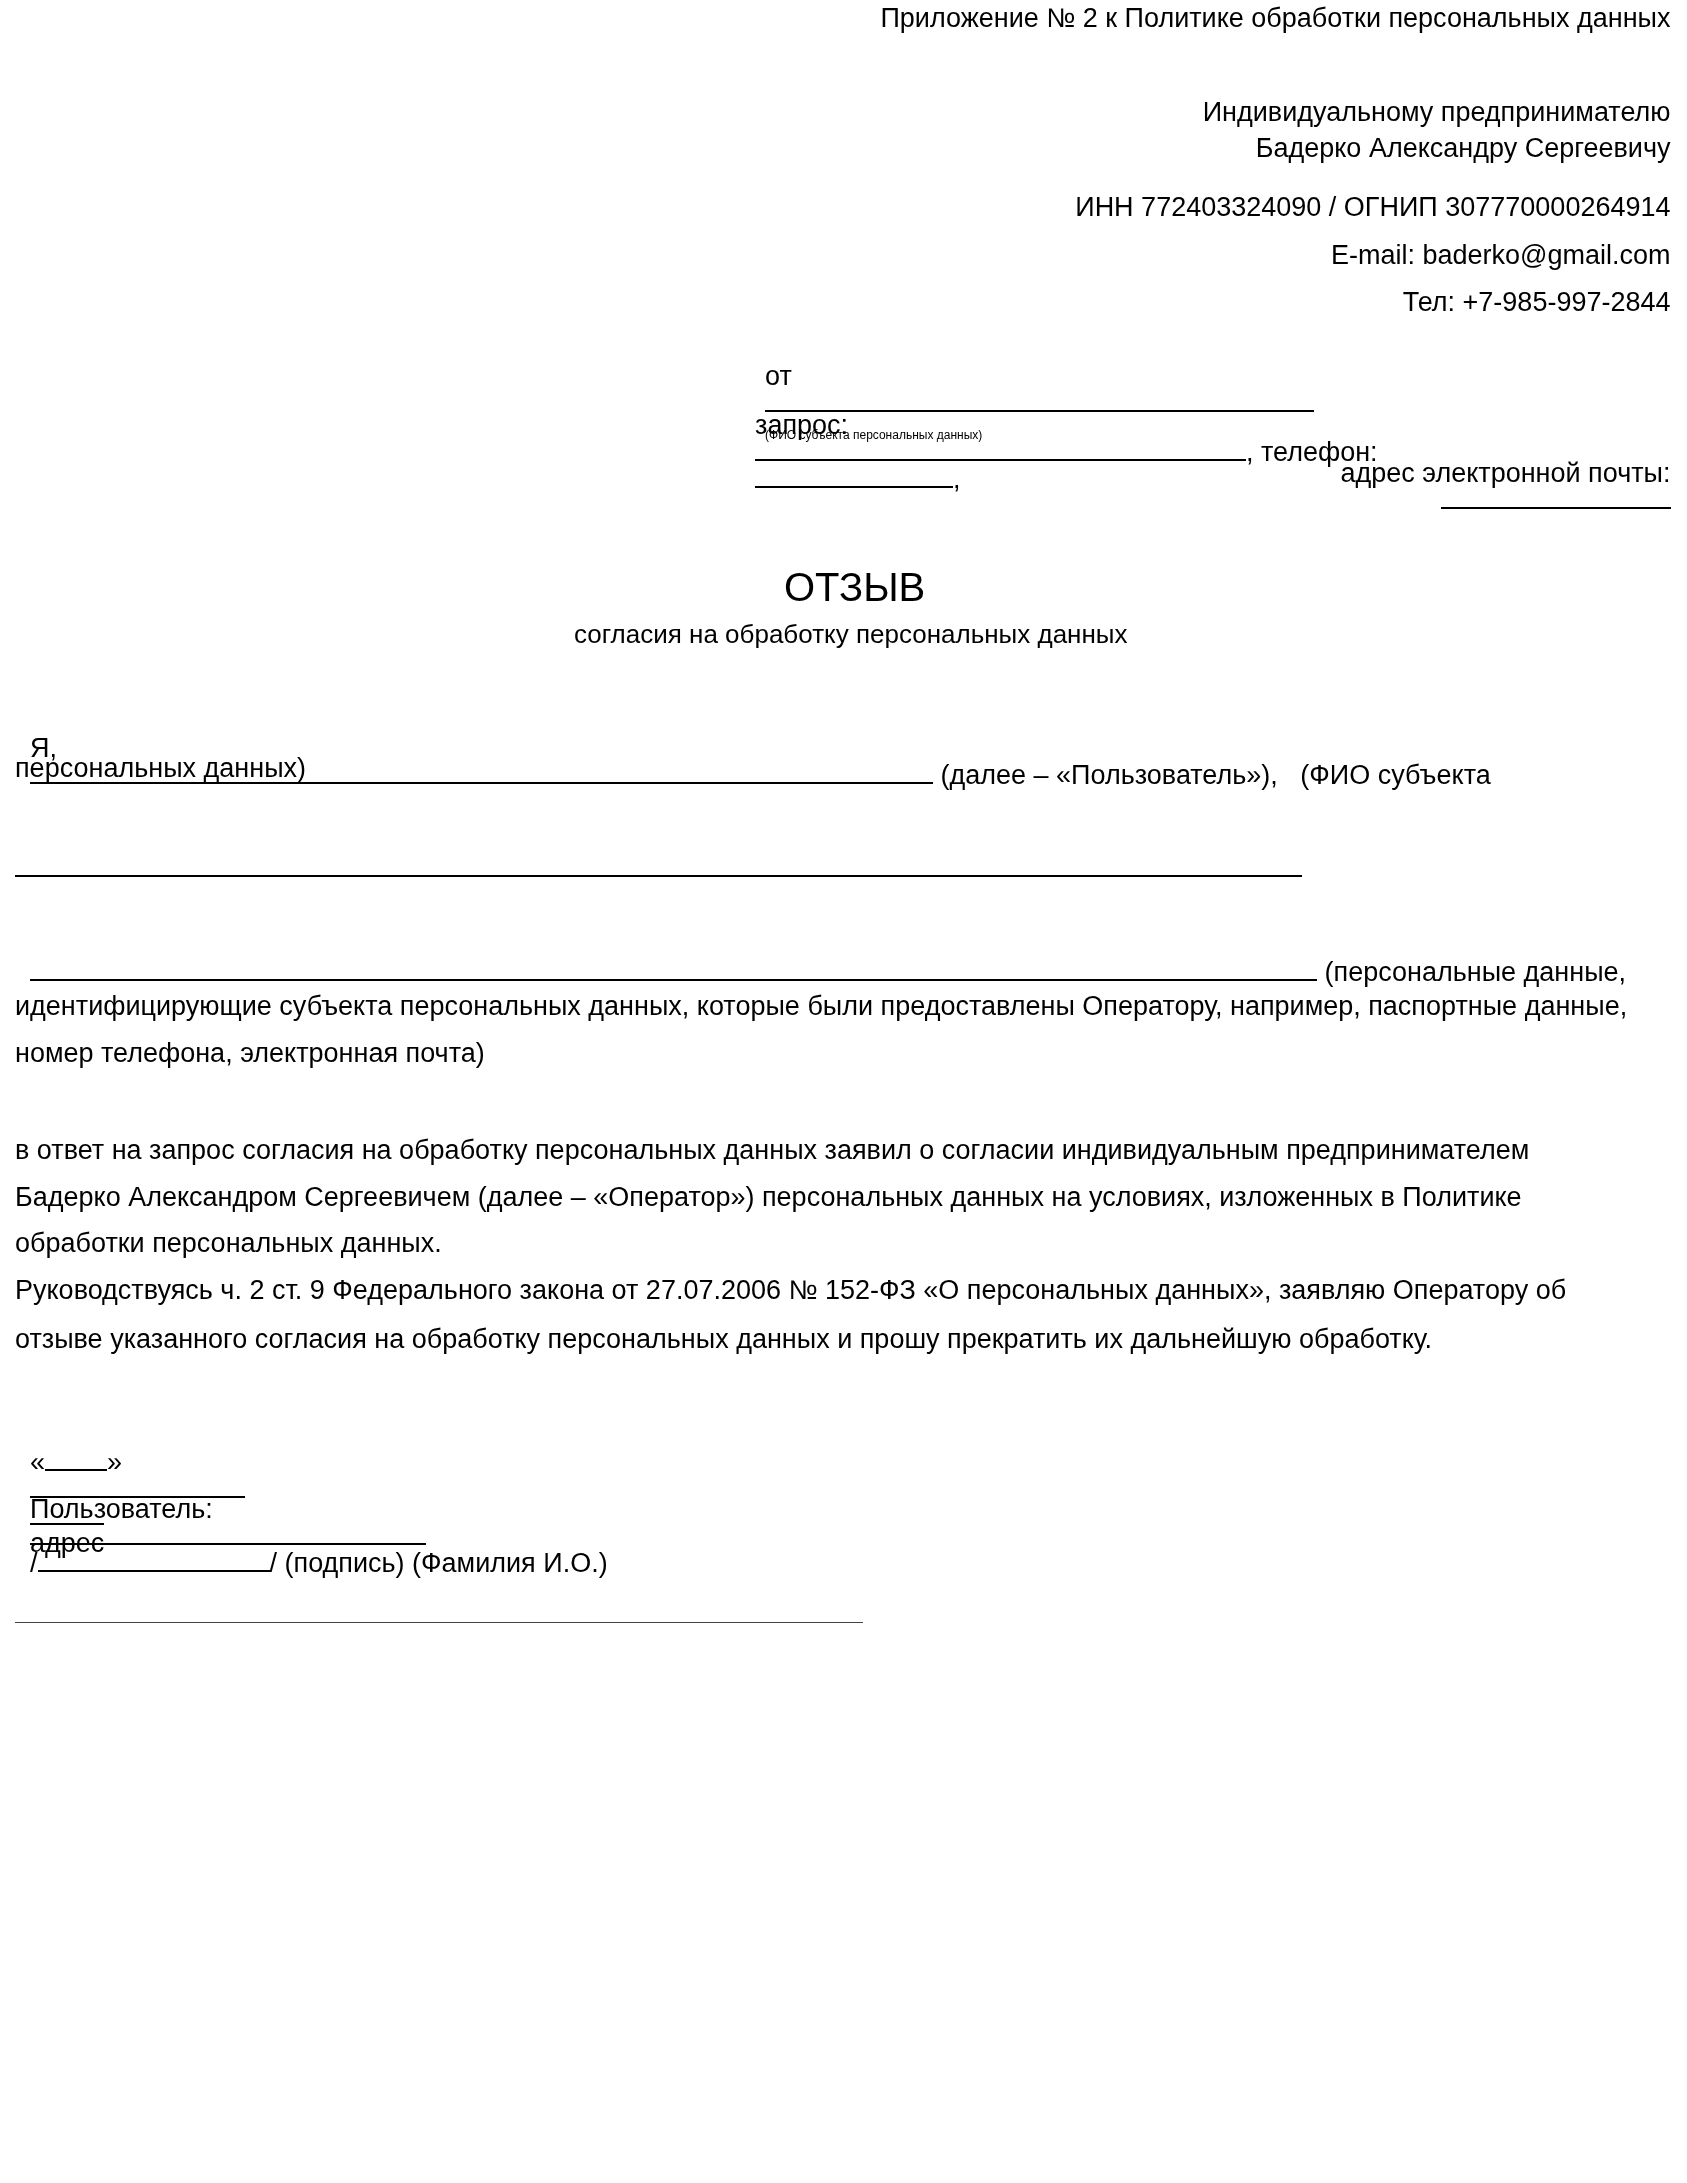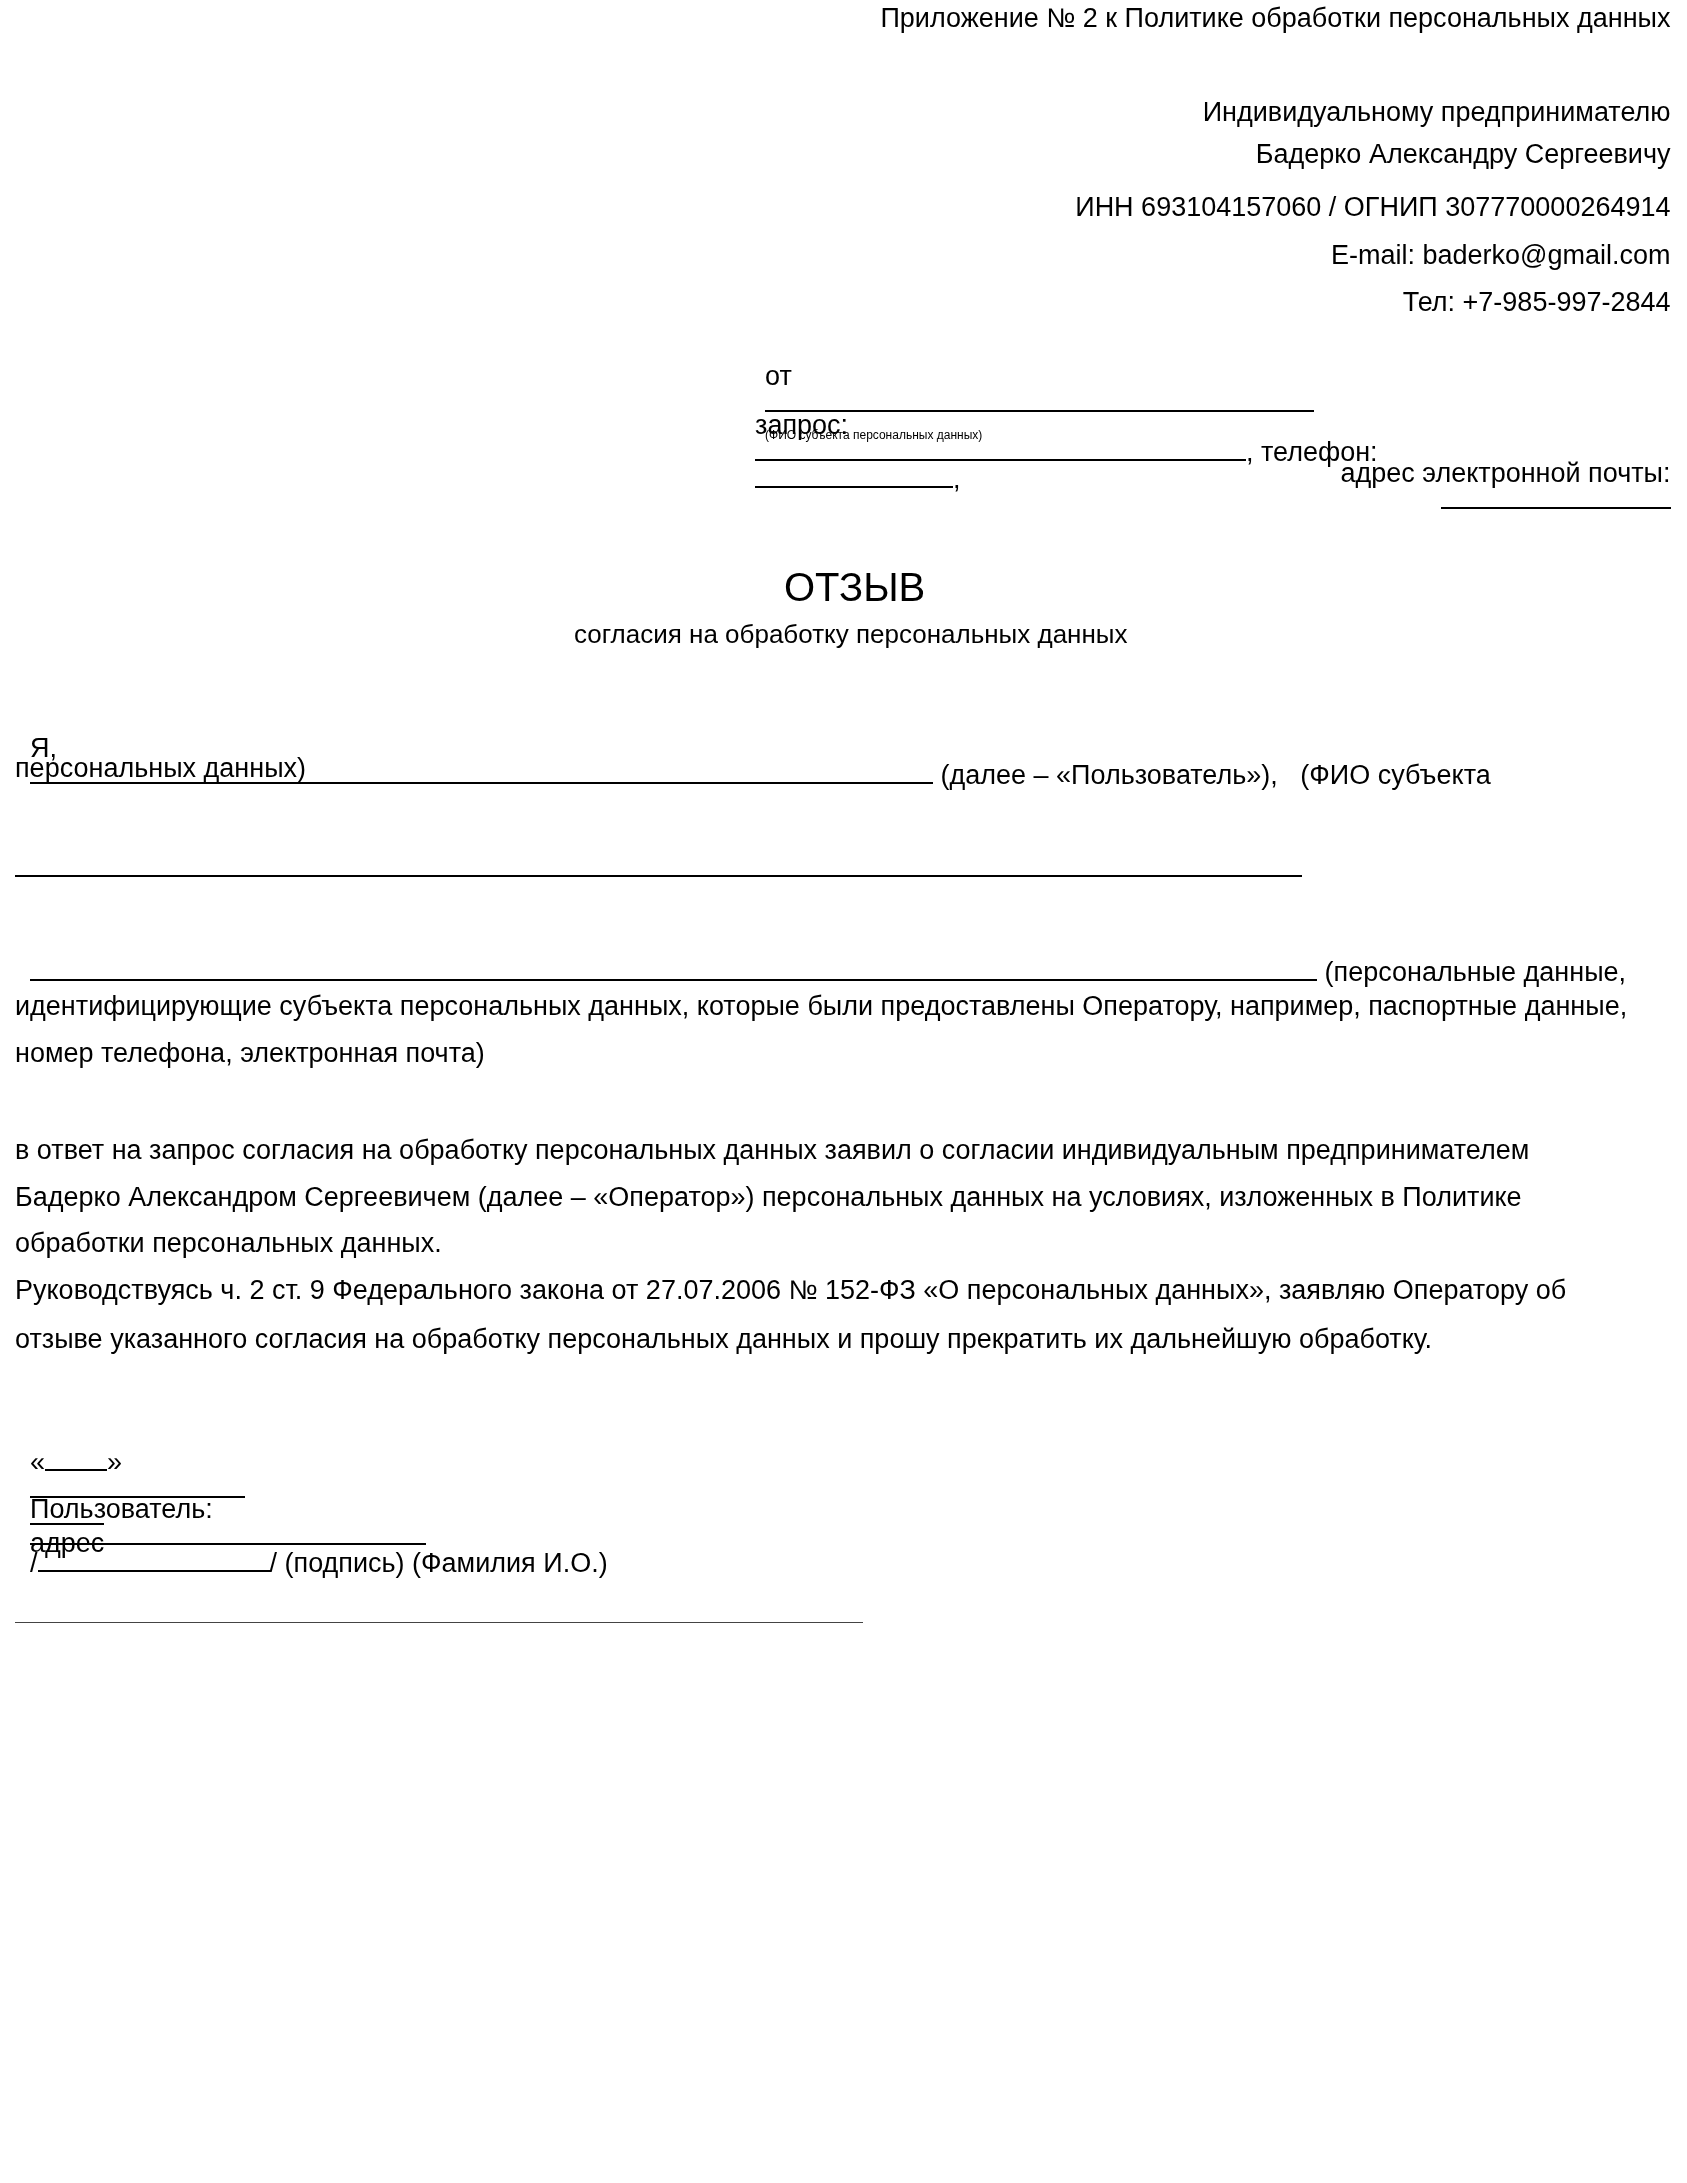--- a/index.html
+++ b/index.html
@@ -11,22 +11,22 @@
   .small { font-size:12px;margin-top:48px; }
   .blank { display:inline-block; border-bottom:2px solid #000; height:20px; vertical-align:baseline; }
   .rule { position:absolute; border-top:2px solid #000; height:0; }
   .rule.thin { border-top:1.3px solid #444; }
 </style>
 </head>
 <body>
 
 <div class="ln r" style="top:5.3px;">Приложение № 2 к Политике обработки персональных данных</div>
 <div class="ln r" style="top:99px;">Индивидуальному предпринимателю</div>
-<div class="ln r" style="top:141px;margin-left:12px;">Бадерко Александру Сергеевичу</div>
-<div class="ln r" style="top:194px;">ИНН 693104157060 / ОГНИП 307770000264914</div>
+<div class="ln r" style="top:135px;margin-left:12px;">Бадерко Александру Сергеевичу</div>
+<div class="ln r" style="top:194px;">ИНН 772403324090 / ОГНИП 307770000264914</div>
 <div class="ln r" style="top:242px;">E-mail: baderko@gmail.com</div>
 <div class="ln r" style="top:289px;">Тел: +7-985-997-2844</div>
 
 <div class="ln" style="top:336px; left:750px;">
   <span>от</span>
   <span class="blank" style="width:549px;"></span>
   <span class="small">(ФИО субъекта персональных данных)</span>
 </div>
 
 <div class="ln" style="top:385px; left:740px;">

